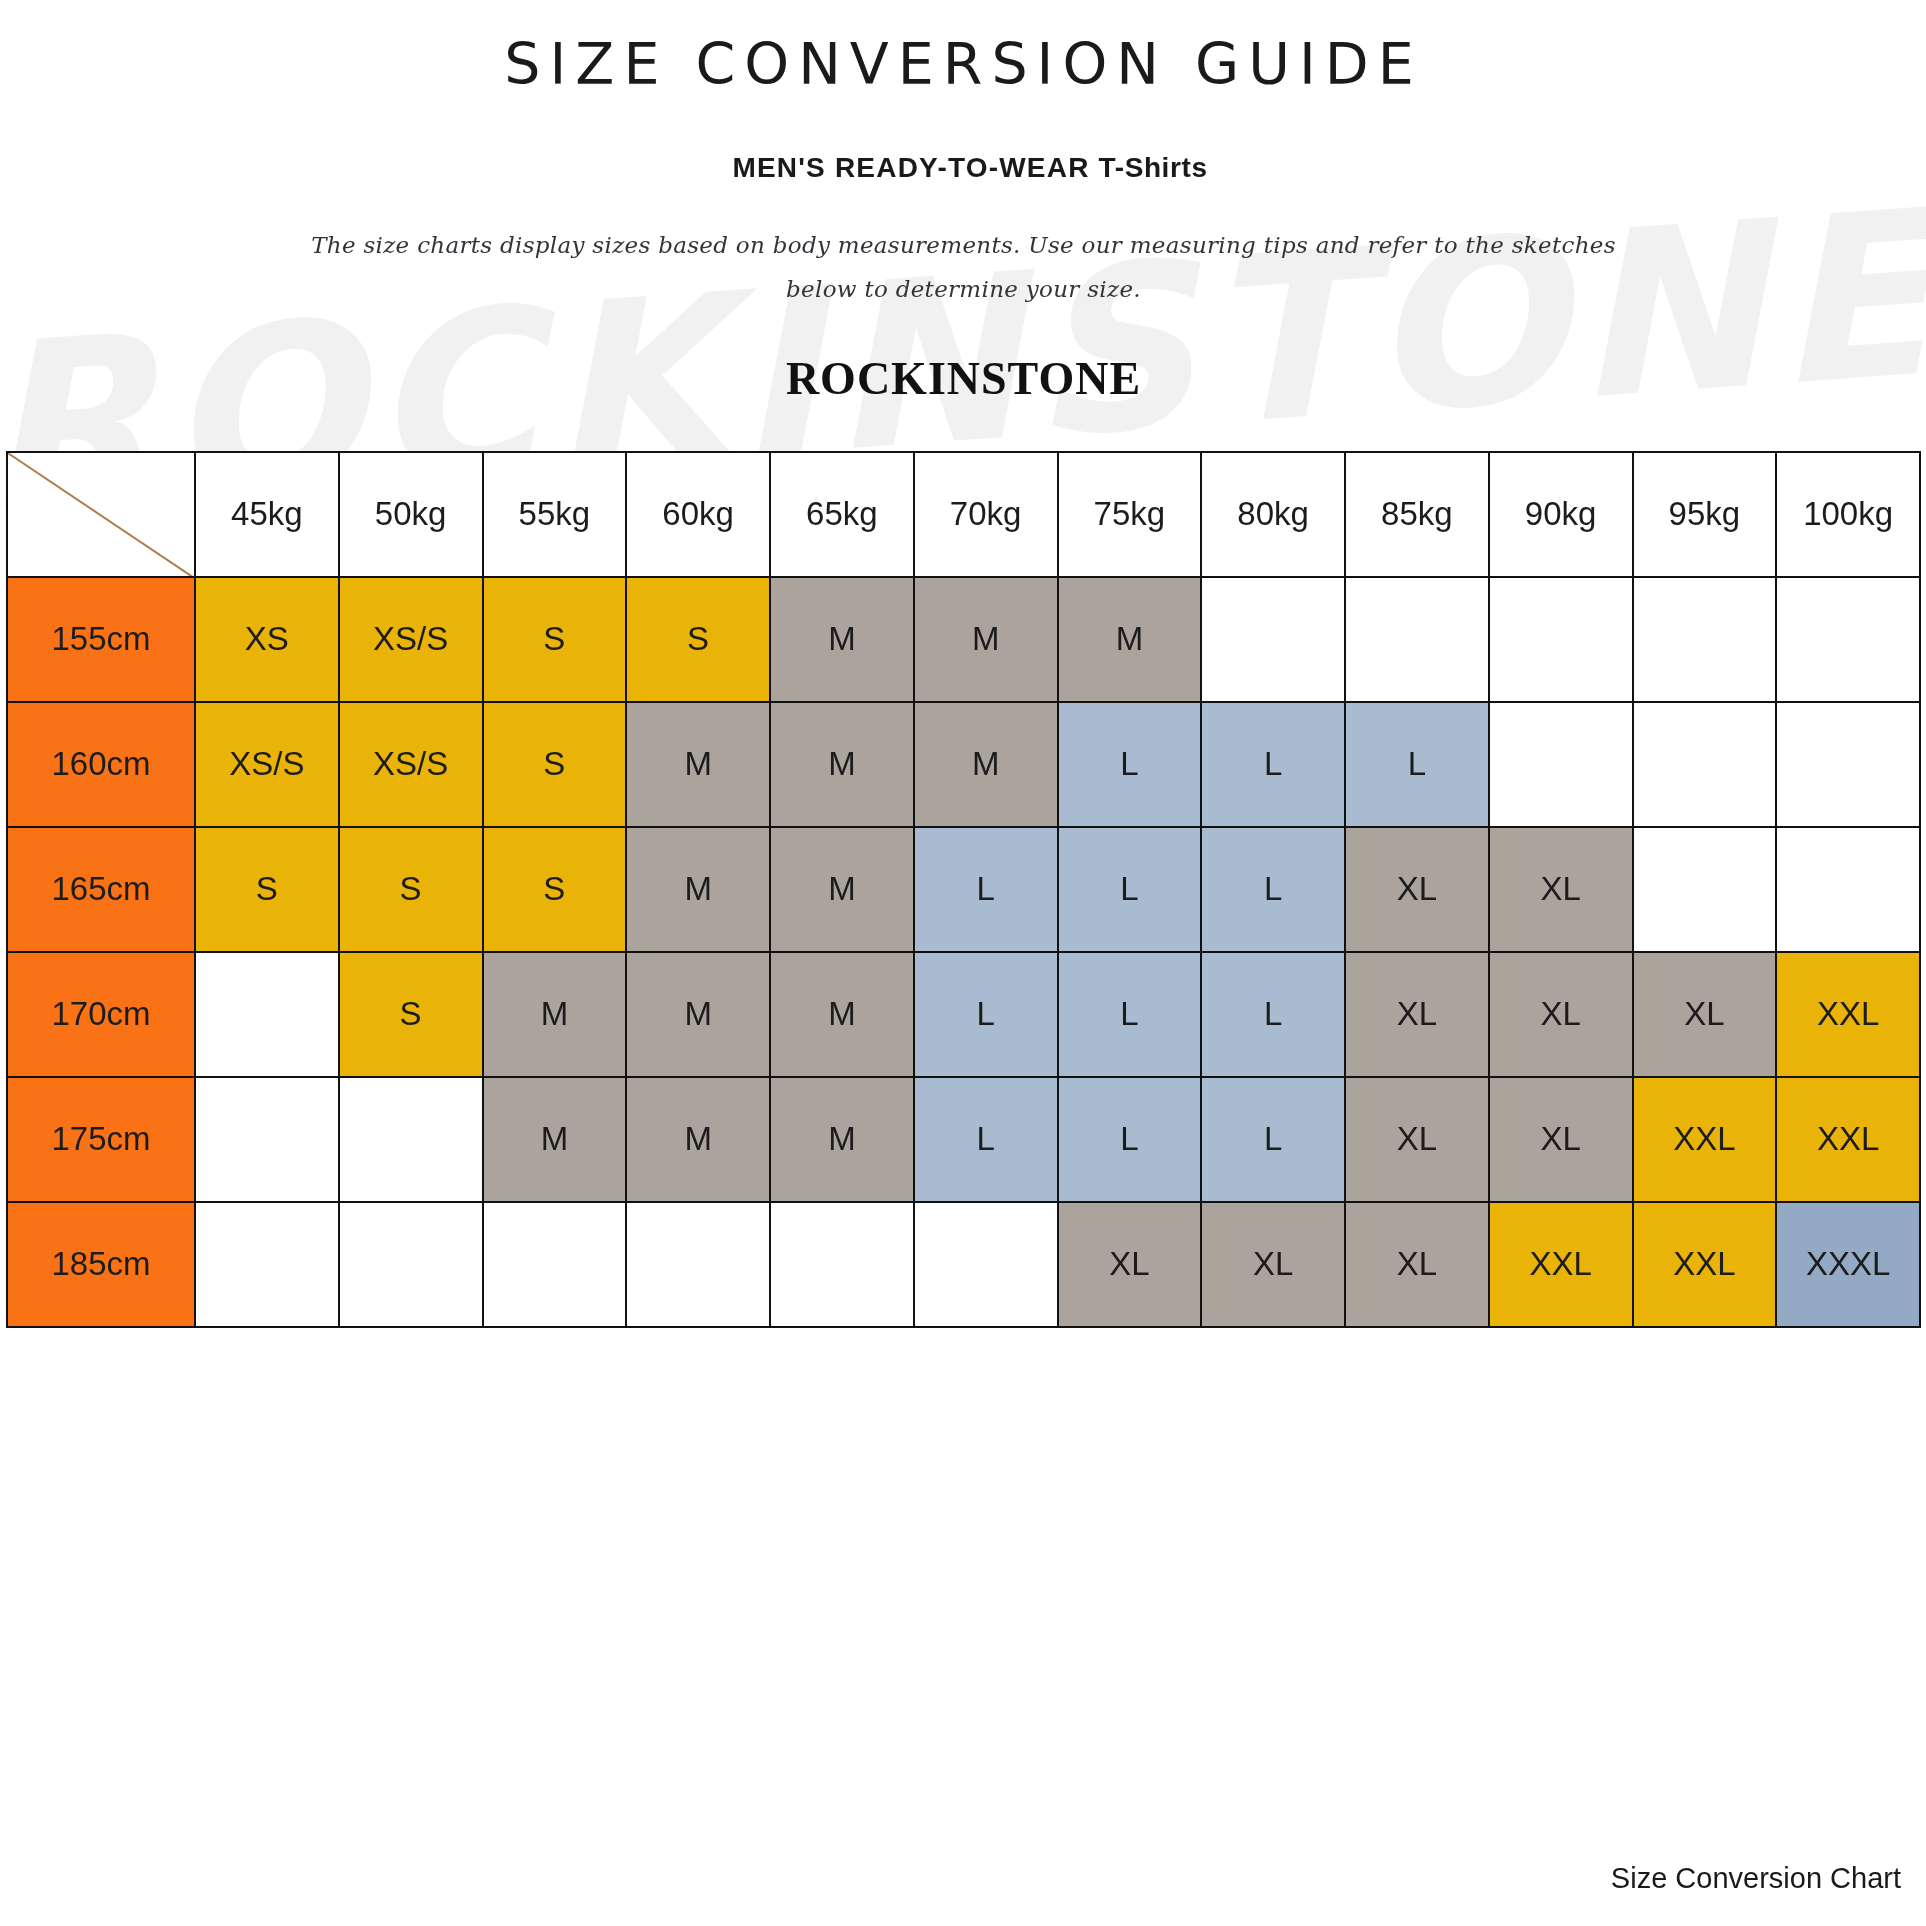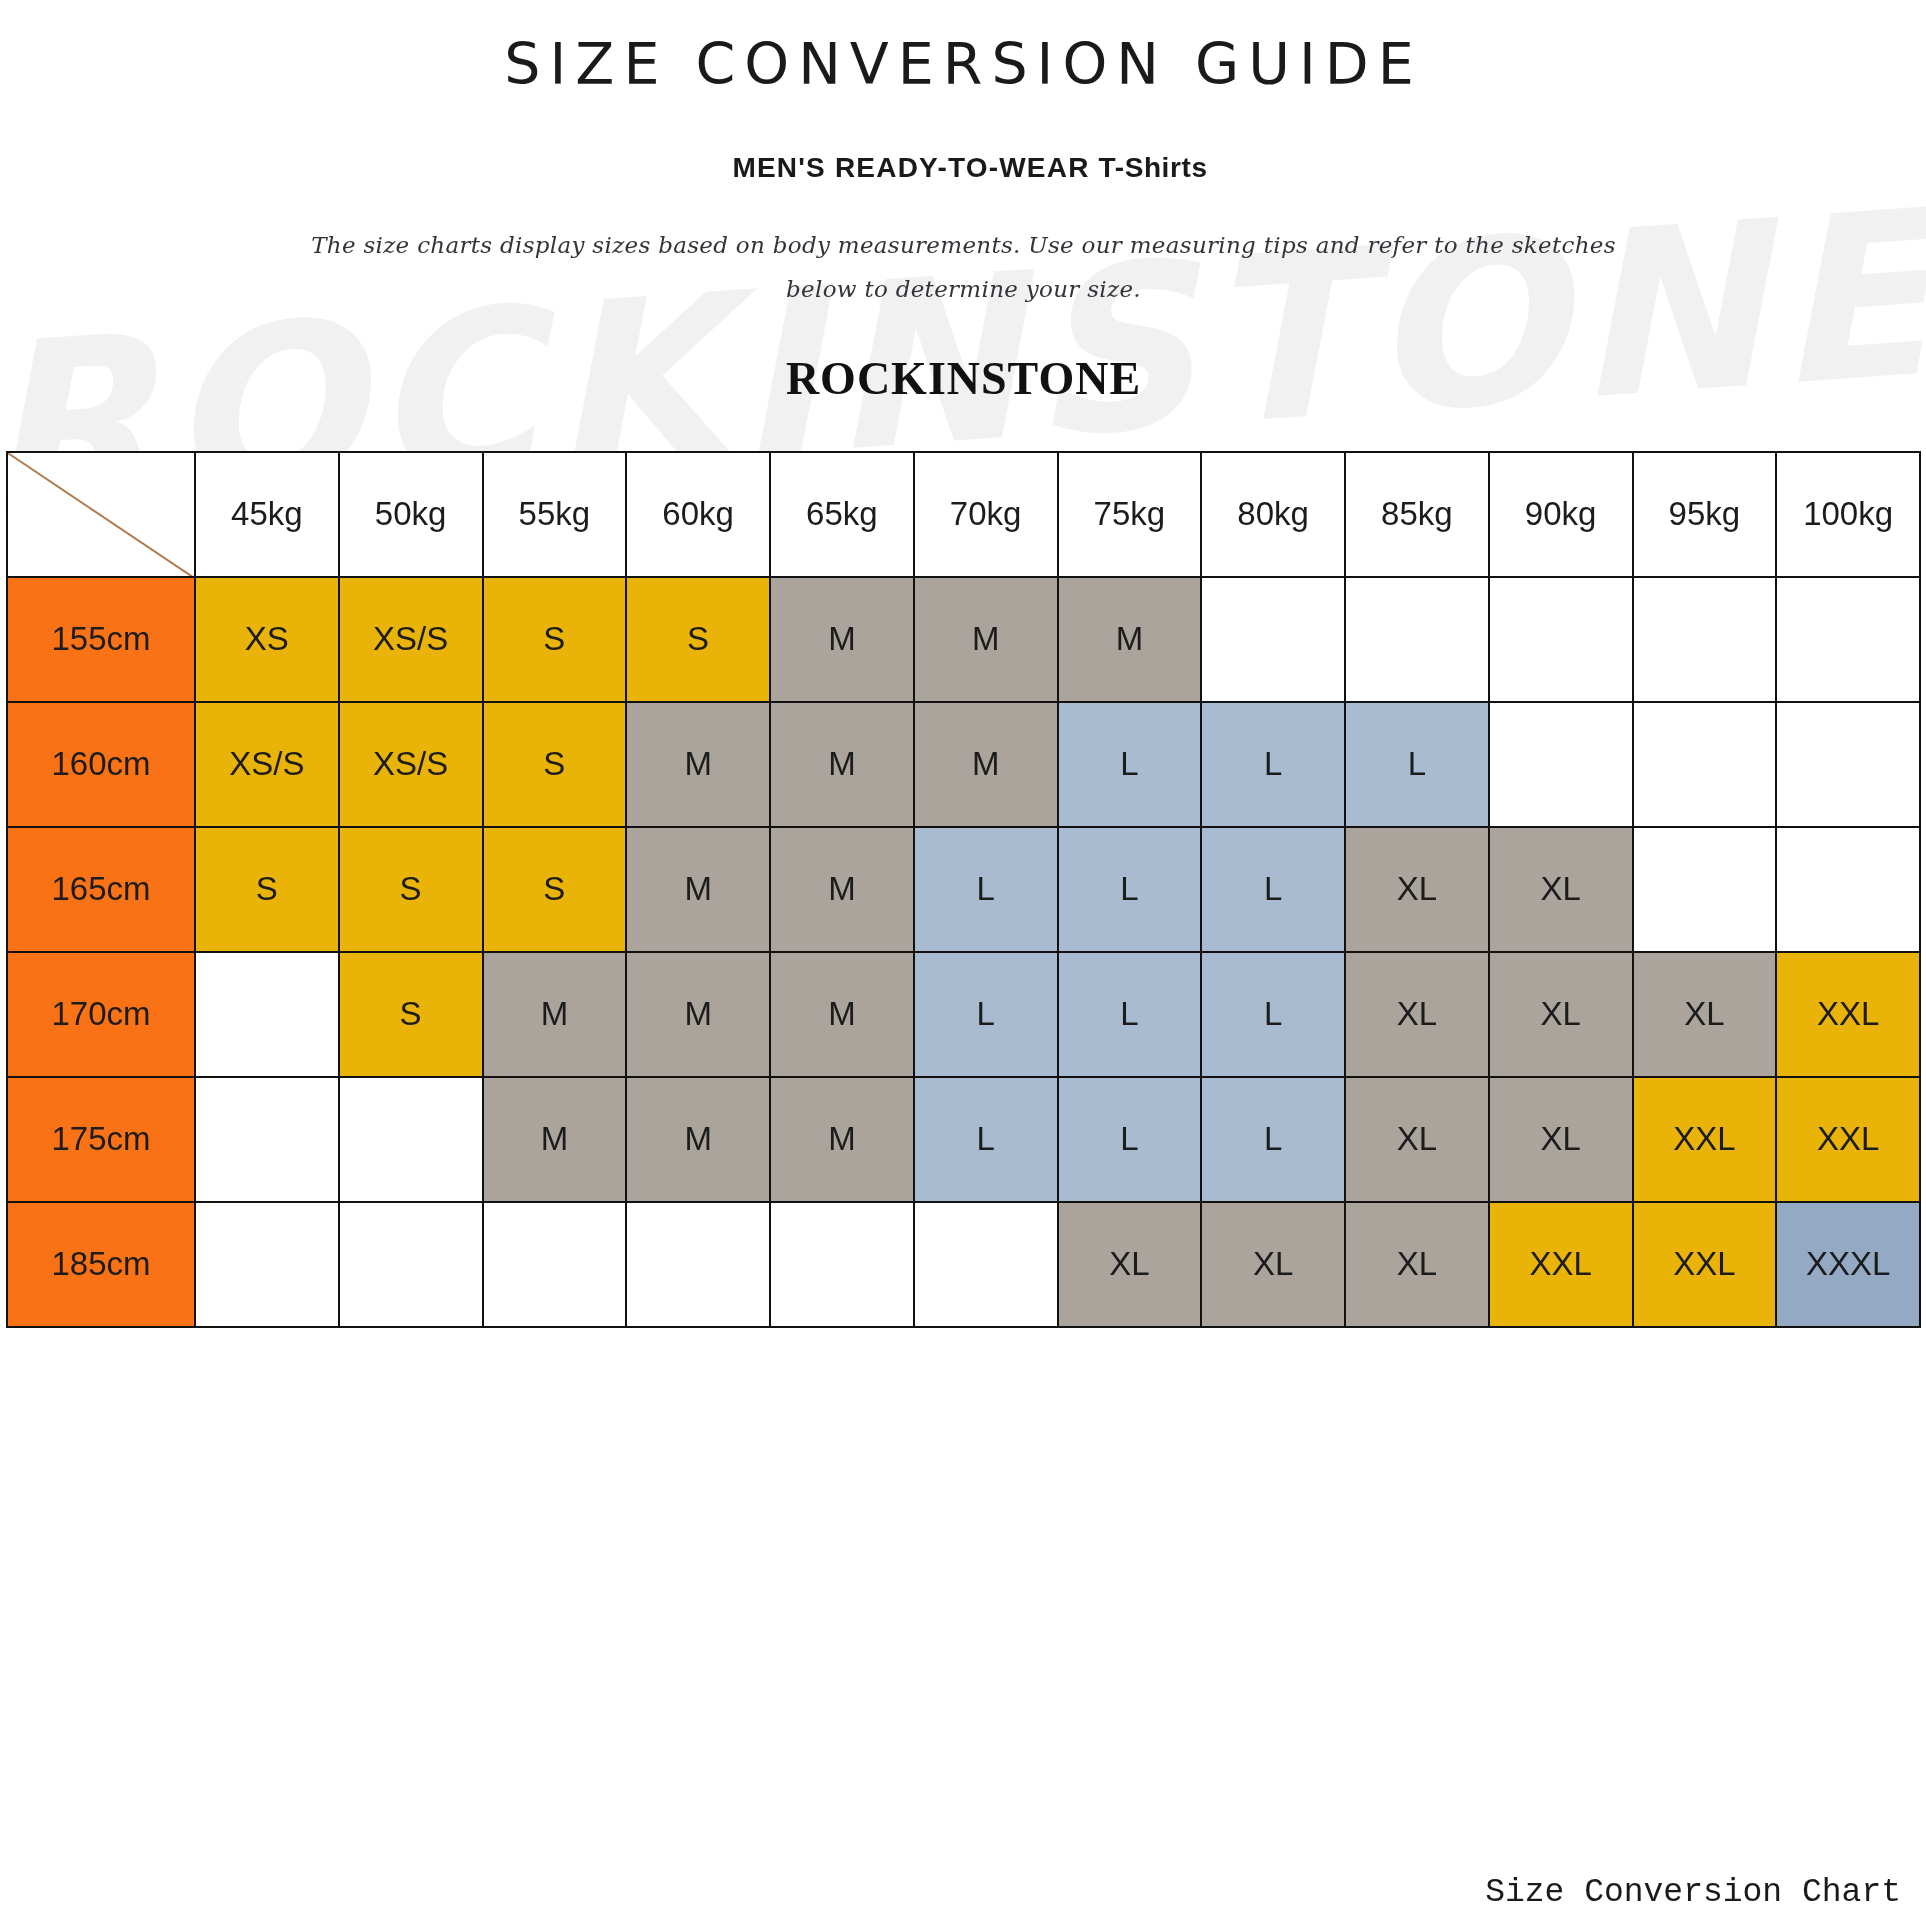--- a/index.html
+++ b/index.html
@@ -137,23 +137,23 @@
   td.c-empty { background: #ffffff; }
   td.c-light { background: #eab308; }
   td.c-taupe { background: #aaa49d; }
   td.c-blue  { background: #a9bbd0; }
   td.c-steel { background: #94a9c4; }
 
   
   .footer {
     position: absolute;
     right: 26px;
-    bottom: 16px;
-    font-family: Liberation Mono, monospace;
-    font-size: 33px;
+    bottom: 32px;
+    font-family: Liberation Sans, sans-serif;
+    font-size: 29px;
     color: #1a1a1a;
     z-index: 3;
   }
 </style>
 </head>
 <body>
 
 <div class="page">
 
   <div class="watermark">ROCKINSTONE</div>

